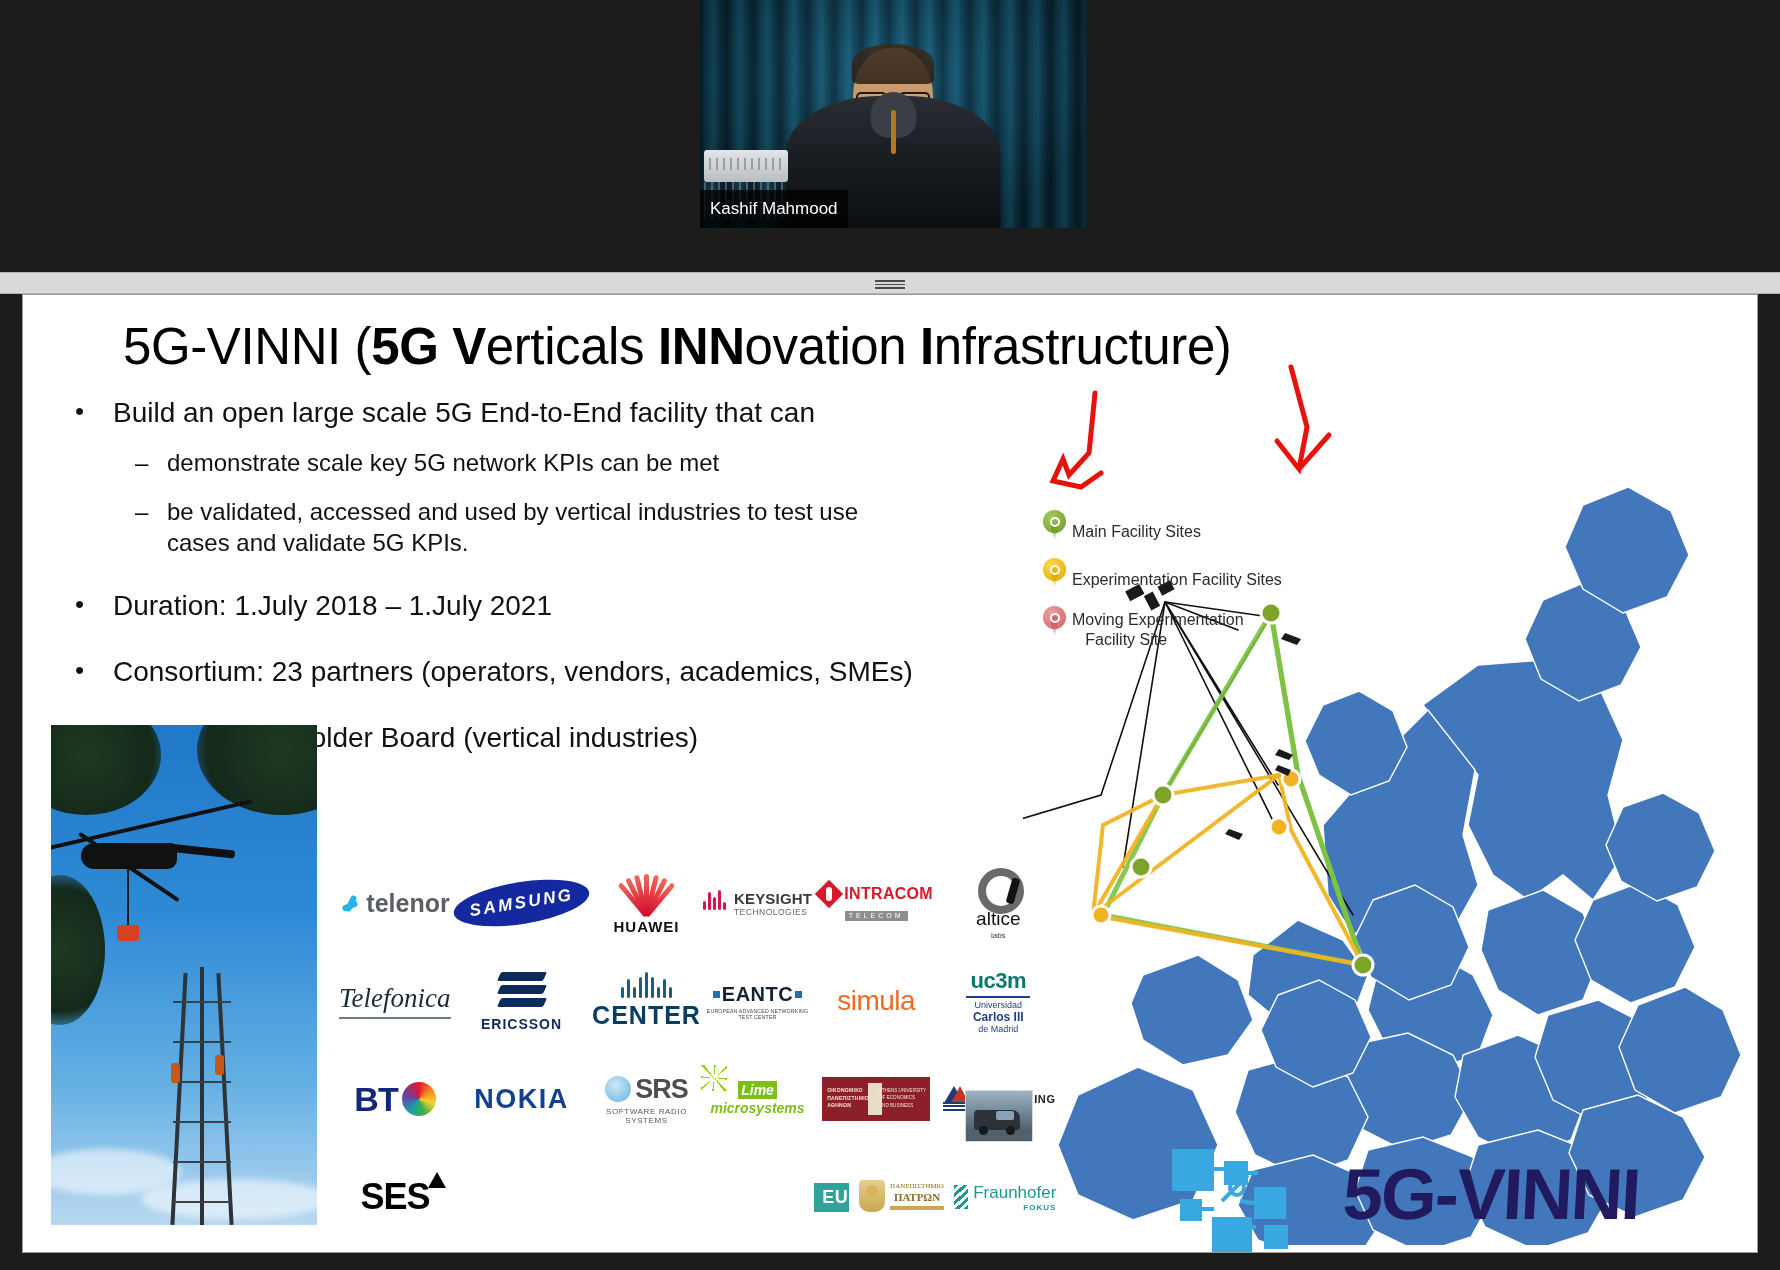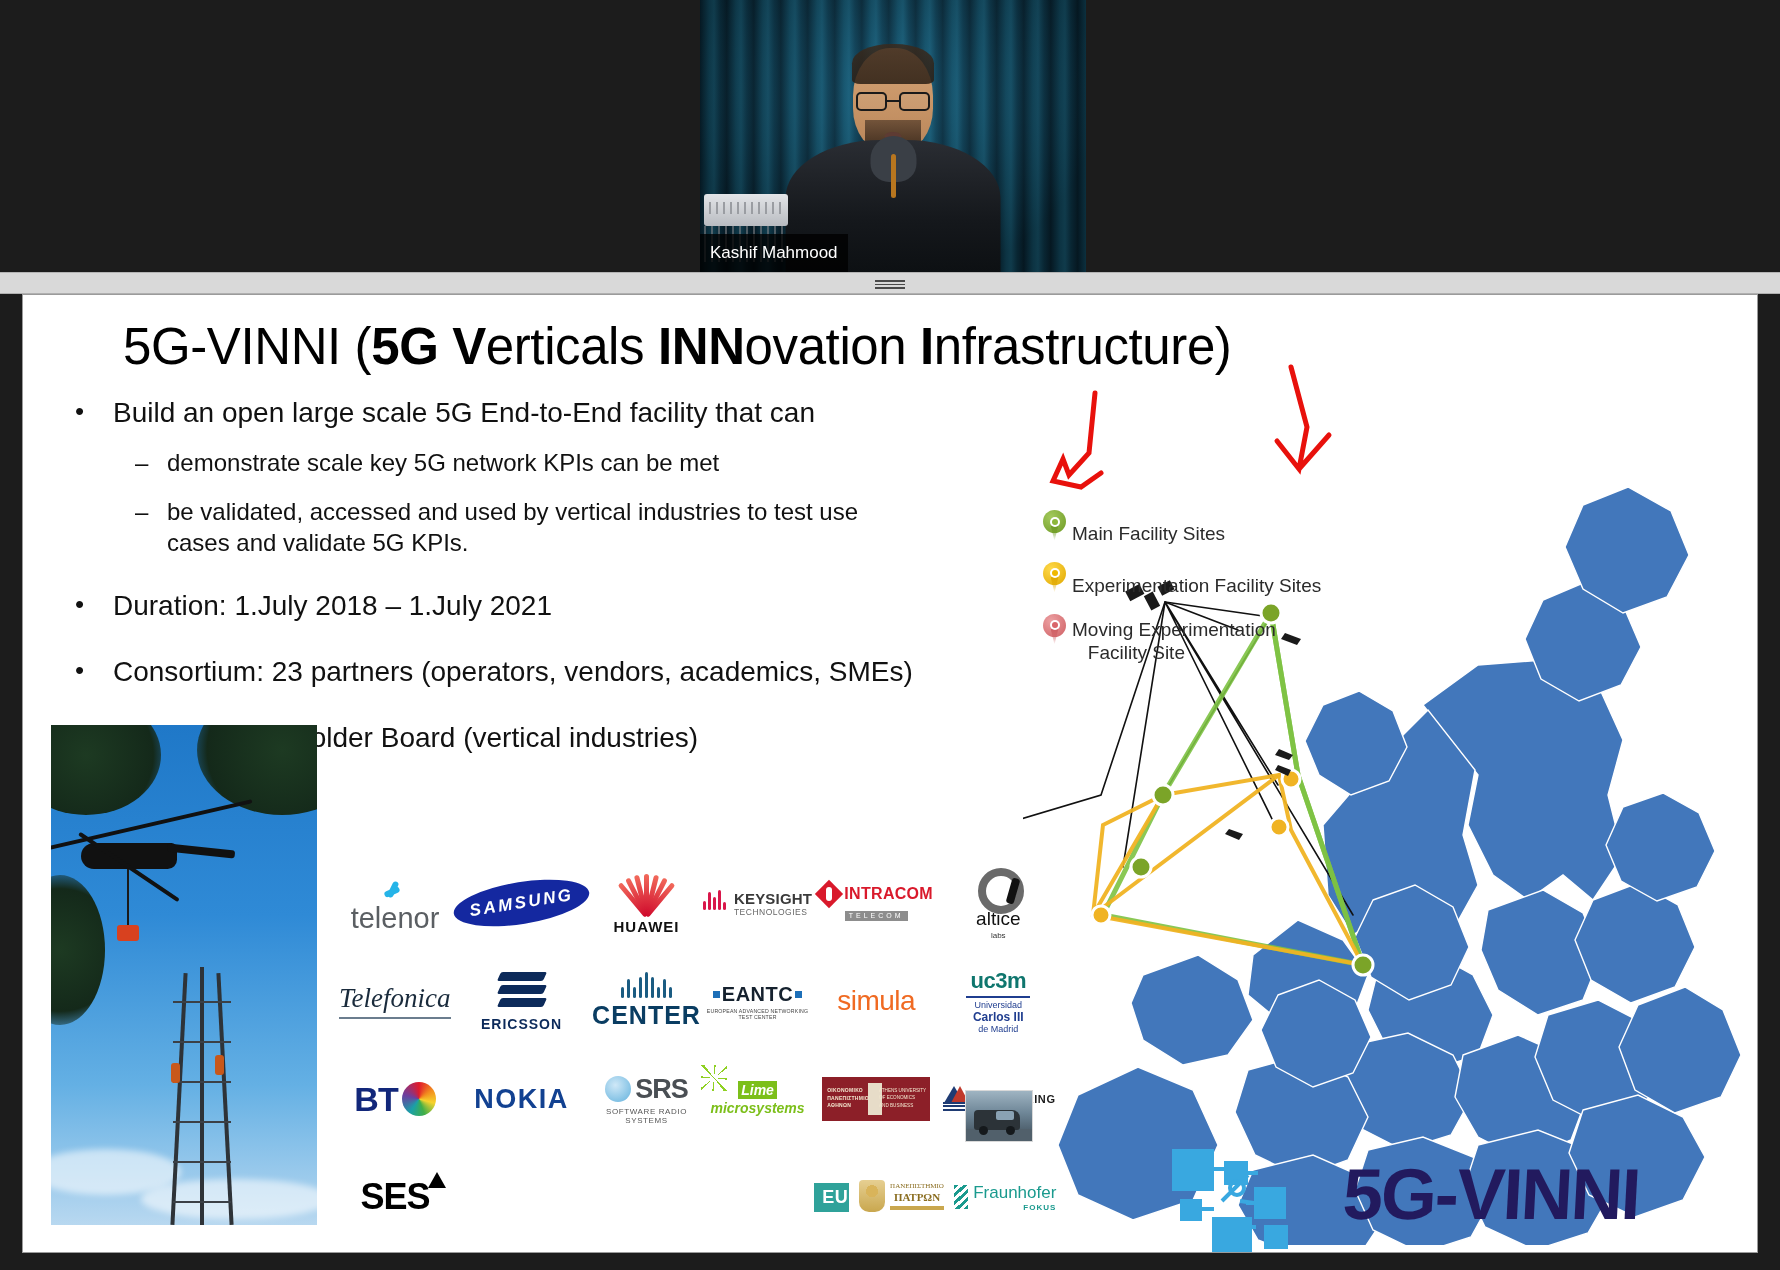--- a/index.html
+++ b/index.html
@@ -10,21 +10,21 @@
     overflow: hidden;
   }
   #root { position: relative; width: 1780px; height: 1270px; background:#1c1c1c; }
 
   
   .video-strip {
     position: absolute; left: 0; top: 0; width: 1780px; height: 272px;
     background: #1c1c1c; overflow: hidden;
   }
   .video-tile {
-    position: absolute; left: 700px; top: 0; width: 386px; height: 272px;
+    position: absolute; left: 700px; top: 0; width: 386px; height: 228px;
     overflow: hidden;
     background:
       linear-gradient(90deg,
         #0f3a4e 0%, #17566f 3%, #0c3246 6%, #1a6484 10%, #0d3950 14%,
         #1b6territory 16%, #17607e 19%, #0b2f42 23%, #1d6c8c 27%, #0e3b51 31%,
         #1a6785 35%, #0c3purple 38%, #195f7c 42%, #0d3549 46%, #1c6b8b 50%,
         #103e55 54%, #1a6684 58%, #0b3145 62%, #176persons 65%, #0e3a50 69%,
         #1b6886 73%, #0c3347 77%, #185d7a 81%, #0d374c 85%, #1a6designer 88%,
         #0f3e54 92%, #175f7d 96%, #0c3044 100%);
   }
@@ -191,21 +191,21 @@
     position:absolute; left:316px; top:560px; width:700px; height:390px;
     display:grid; grid-template-columns:repeat(6,1fr); grid-template-rows:repeat(4,1fr);
     gap:2px;
   }
   .logo {
     display:flex; align-items:center; justify-content:center;
     background:#fff; position:relative;
   }
   .logo-txt { text-align:center; line-height:1.05; }
 
-  .lg-telenor { color:#5b5f63; font-size:29px; font-weight:400; }
+  .lg-telenor { color:#5b5f63; font-size:25px; font-weight:700; }
   .lg-telenor .tick {
     display:inline-block; width:22px; height:22px; margin-right:4px; position:relative; vertical-align:-4px;
   }
   .lg-telenor .tick::before, .lg-telenor .tick::after {
     content:""; position:absolute; background:#25b4e8; border-radius:5px;
   }
   .lg-telenor .tick::before { left:2px; top:9px; width:16px; height:6px; transform:rotate(-24deg); }
   .lg-telenor .tick::after { left:8px; top:1px; width:6px; height:17px; transform:rotate(26deg); }
 
   .lg-telefonica { font-family:"Liberation Serif", serif; font-style:italic; font-size:27px; color:#1a2b3c; }
@@ -357,21 +357,21 @@
   .pin .tip {
     position:absolute; left:7.5px; top:15px; width:8px; height:16px;
   }
   .pin .hole {
     position:absolute; left:6.5px; top:6.5px; width:10px; height:10px; border-radius:50%;
     background:#fff;
   }
   .pin .inner {
     position:absolute; left:8.5px; top:8.5px; width:6px; height:6px; border-radius:50%;
   }
-  .legend-label { font-size:19px; color:#2b2b2b; line-height:1.25; padding-top:12px; }
+  .legend-label { font-size:16px; color:#2b2b2b; line-height:1.25; padding-top:12px; }
   .legend-label.two { padding-top:4px; }
 
   .truck-photo {
     position:absolute; left:-58px; top:735px; width:68px; height:52px;
     background: linear-gradient(180deg,#9fb4c2 0%, #6d8596 45%, #3c4a55 100%);
     border:1px solid #d9d9d9;
   }
   .truck-photo .van { position:absolute; left:8px; bottom:11px; width:46px; height:20px; background:#2c3338; border-radius:4px 8px 3px 3px; }
   .truck-photo .win { position:absolute; left:30px; bottom:21px; width:18px; height:9px; background:#8aa2b3; border-radius:2px; }
   .truck-photo .w1 { position:absolute; left:13px; bottom:6px; width:9px; height:9px; border-radius:50%; background:#15191c; }

